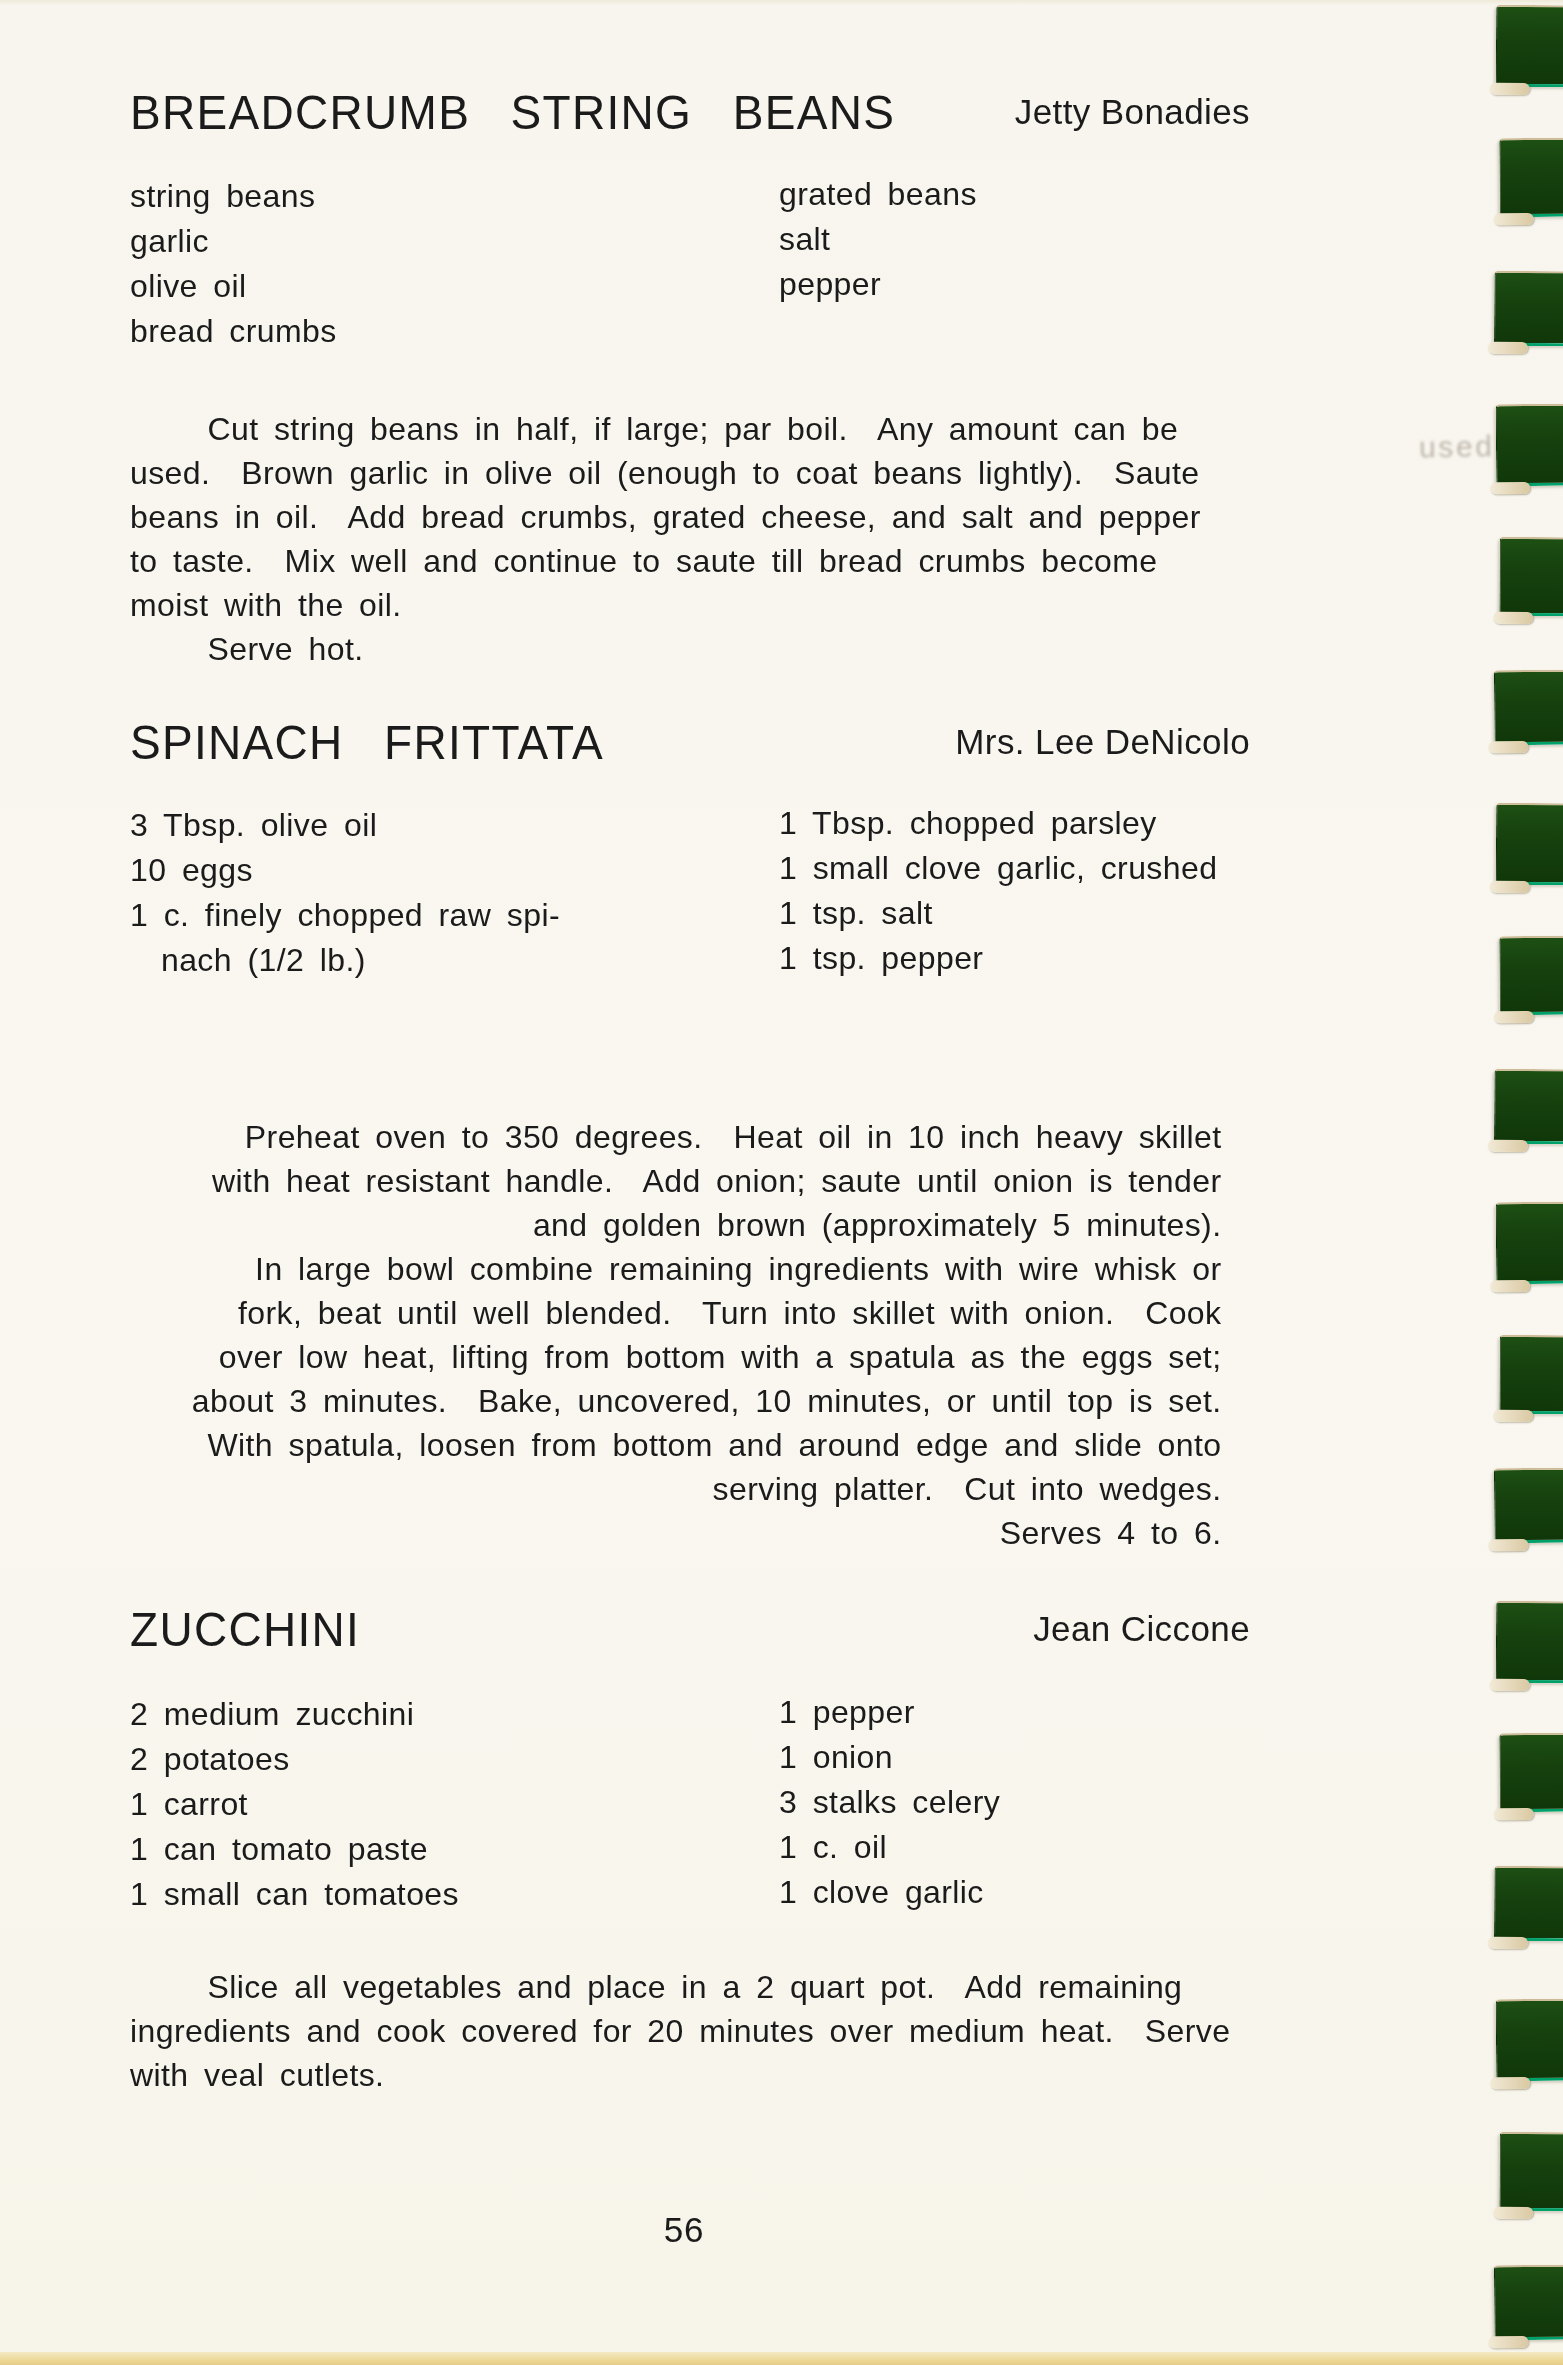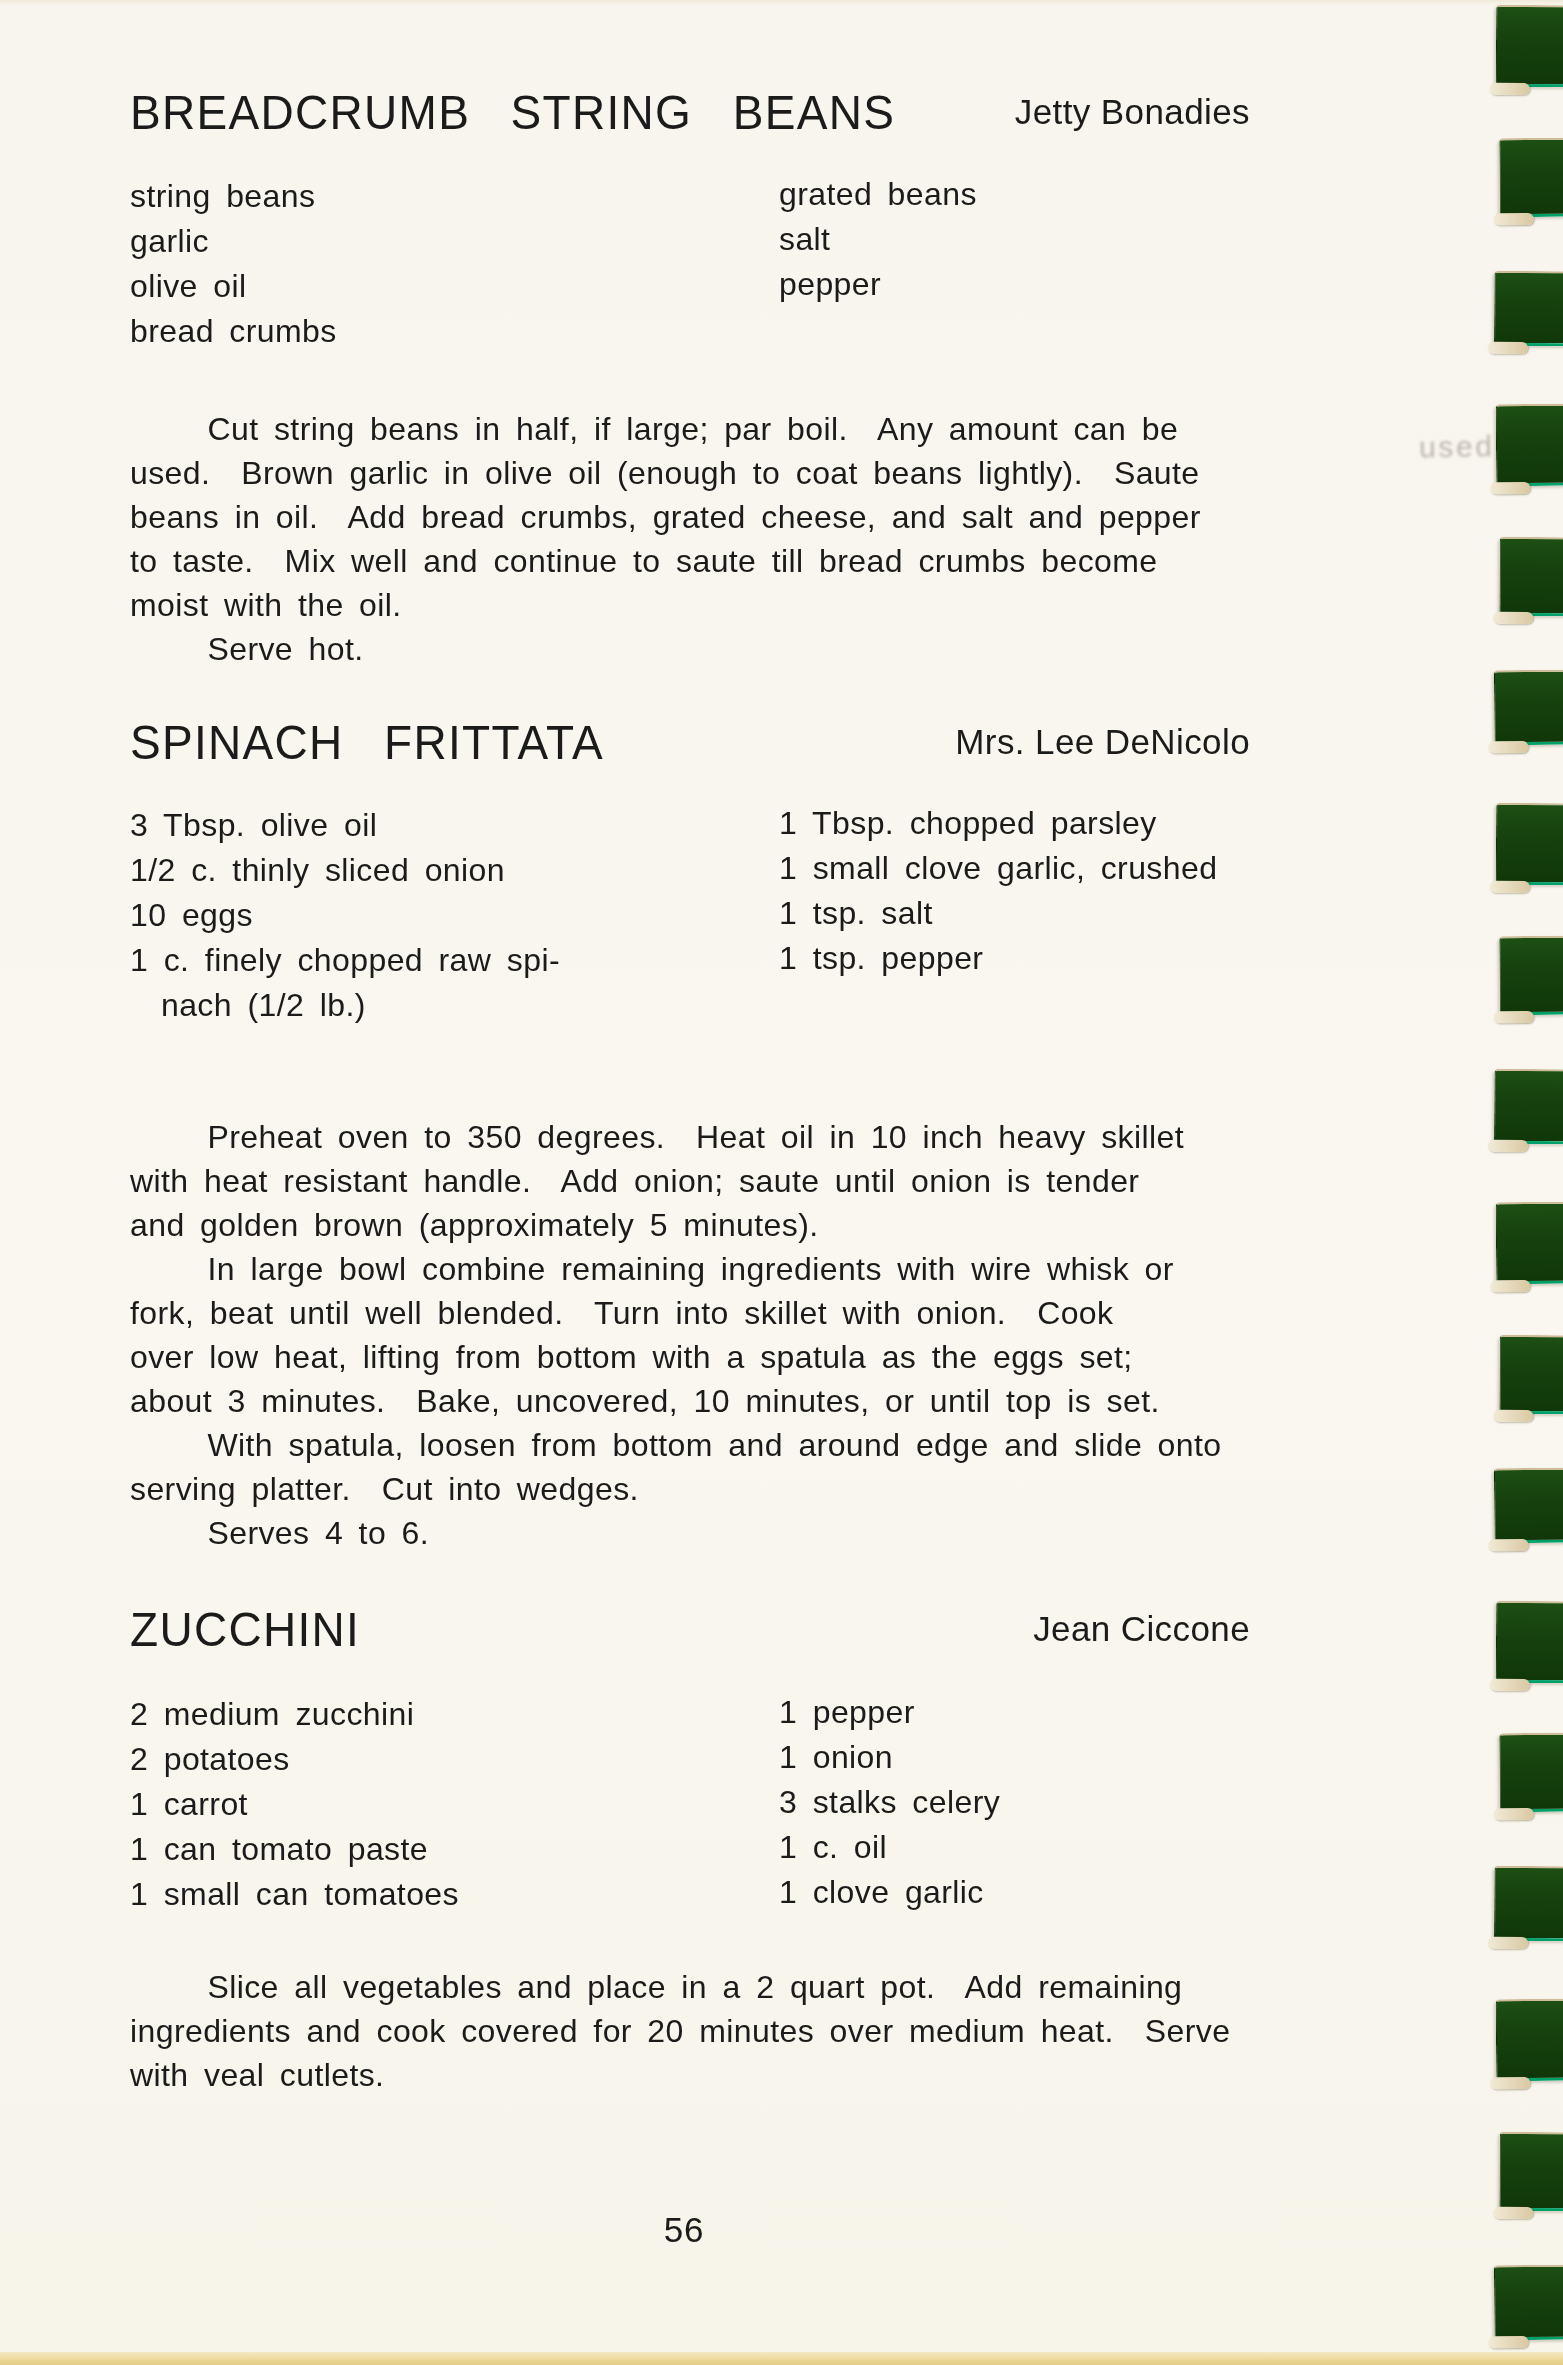--- a/index.html
+++ b/index.html
@@ -128,24 +128,24 @@
 to taste.  Mix well and continue to saute till bread crumbs become
 moist with the oil.
      Serve hot.</div>
 
     <div class="abs ghost" style="left:1419px;top:430px;">used</div>
   </section>
 
   <section>
     <h1 class="abs recipe-title" style="left:130px;top:715px;margin:0;">SPINACH FRITTATA</h1>
     <div class="abs contributor" style="left:880px;top:722px;">Mrs. Lee DeNicolo</div>
-    <div class="abs ing-col" style="left:130px;top:803px;"><div class="ing-line">3 Tbsp. olive oil</div><div class="ing-line">1/2 c. thinly sliced onion</div><div class="ing-line">10 eggs</div><div class="ing-line">1 c. finely chopped raw spi-
+    <div class="abs ing-col" style="left:130px;top:803px;"><div class="ing-line">3 Tbsp. olive oil</div><div class="ing-line">10 eggs</div><div class="ing-line">1 c. finely chopped raw spi-
   nach (1/2 lb.)</div></div>
     <div class="abs ing-col" style="left:779px;top:801px;"><div class="ing-line">1 Tbsp. chopped parsley</div><div class="ing-line">1 small clove garlic, crushed</div><div class="ing-line">1 tsp. salt</div><div class="ing-line">1 tsp. pepper</div></div>
-    <div class="abs instructions" style="left:130px;top:1115px;">     Preheat oven to 350 degrees.  Heat oil in 10 inch heavy skillet
+    <div class="abs instructions" style="left:130px;top:1115px;text-align:right;">     Preheat oven to 350 degrees.  Heat oil in 10 inch heavy skillet
 with heat resistant handle.  Add onion; saute until onion is tender
 and golden brown (approximately 5 minutes).
      In large bowl combine remaining ingredients with wire whisk or
 fork, beat until well blended.  Turn into skillet with onion.  Cook
 over low heat, lifting from bottom with a spatula as the eggs set;
 about 3 minutes.  Bake, uncovered, 10 minutes, or until top is set.
      With spatula, loosen from bottom and around edge and slide onto
 serving platter.  Cut into wedges.
      Serves 4 to 6.</div>
   </section>

